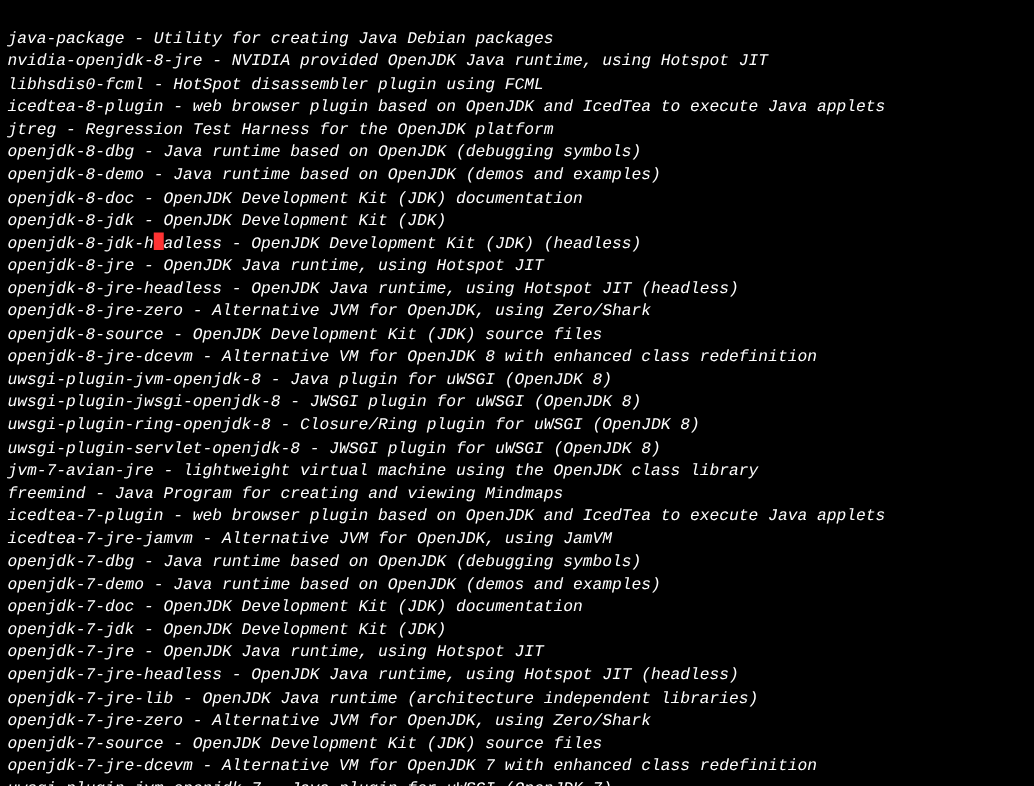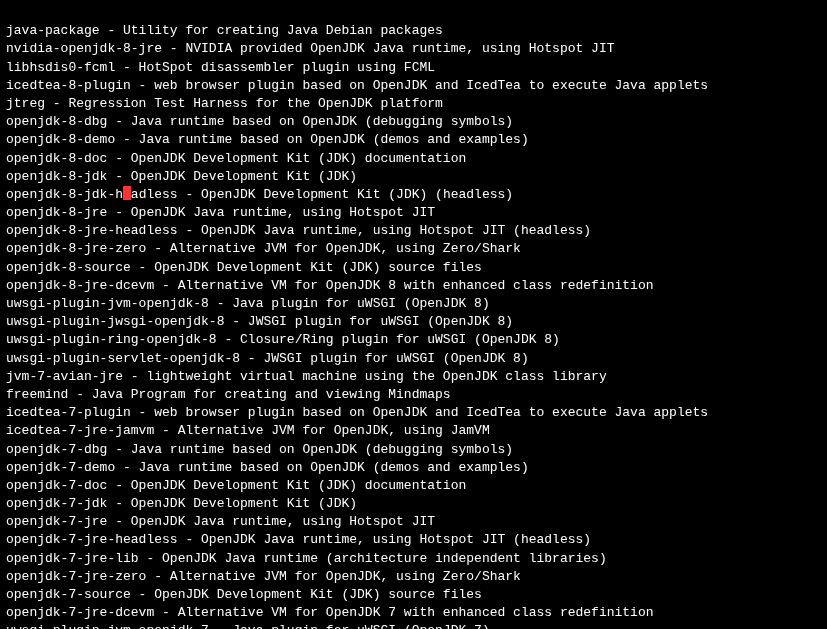--- a/index.html
+++ b/index.html
@@ -20,20 +20,21 @@
       overflow: hidden;
     }
 
     .terminal-content {
       white-space: pre-wrap;
       word-break: break-all;
     }
 
     .line {
       display: block;
+      font-style: italic;
     }
 
     .cursor-line {
       position: relative;
     }
 
     .cursor {
       display: inline-block;
       width: 8px;
       height: 14px;

